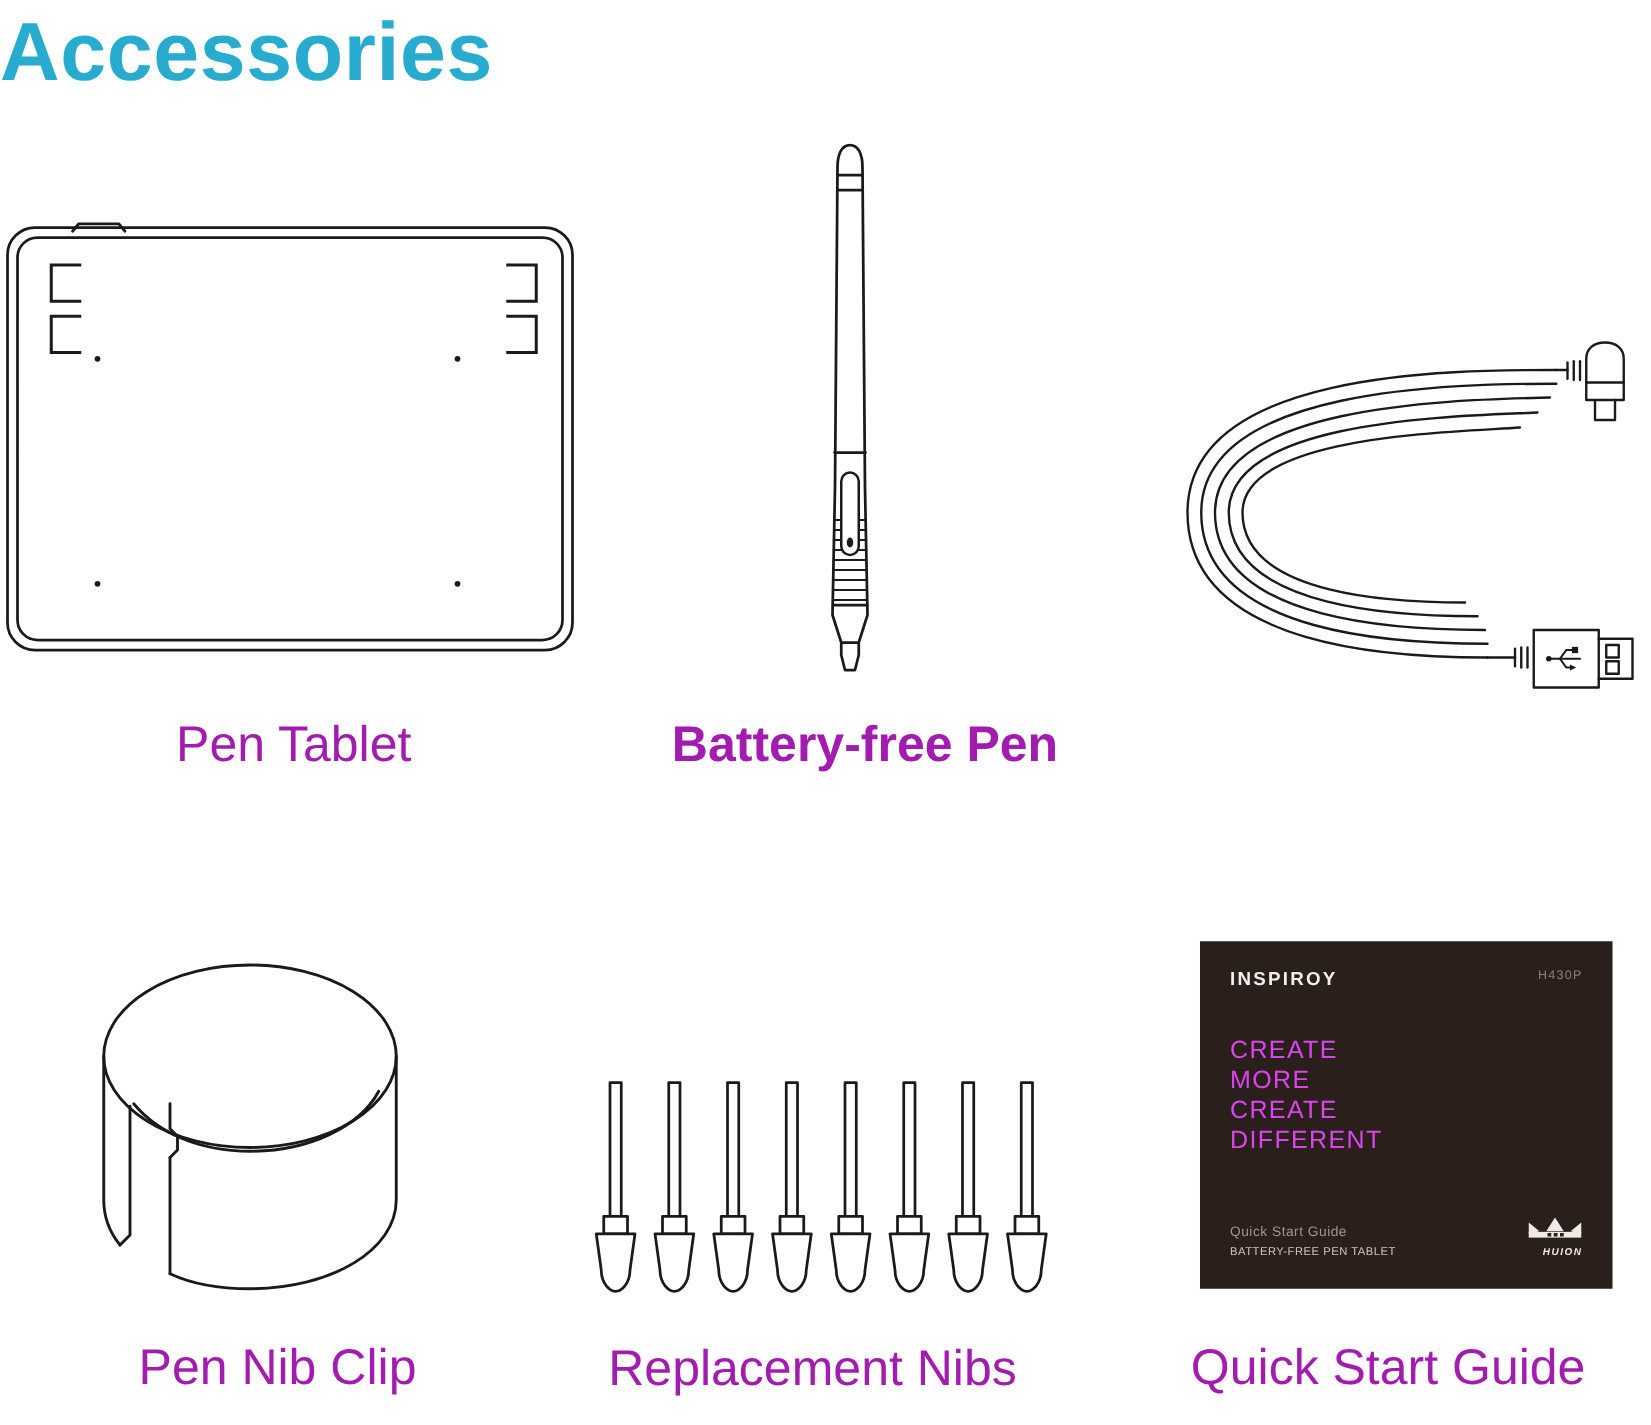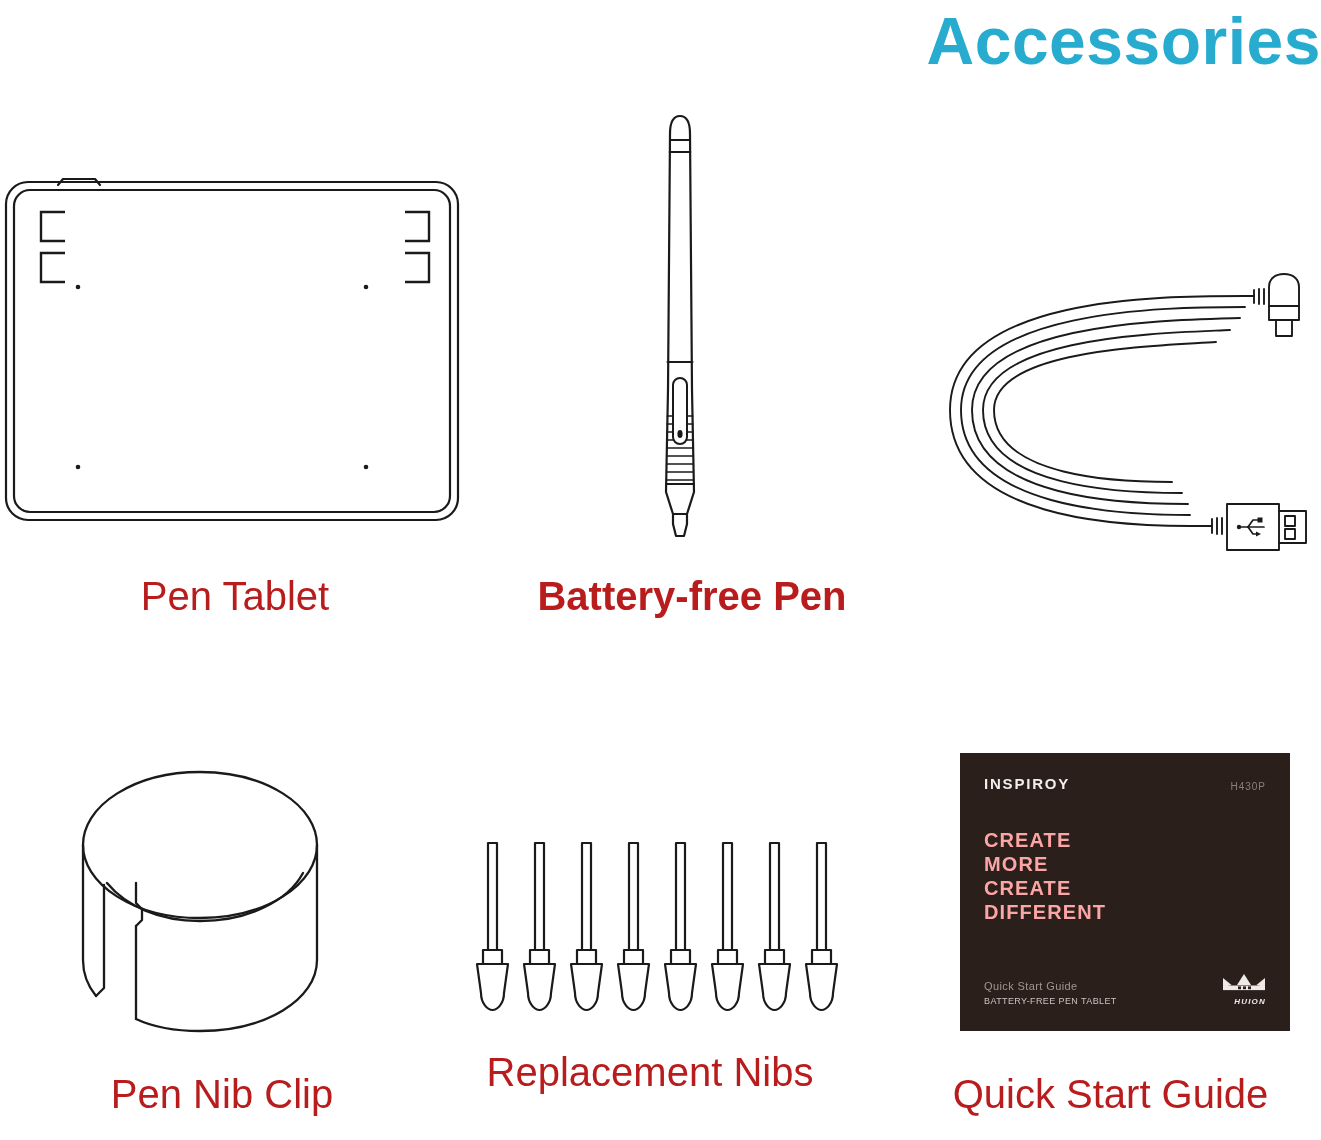--- a/index.html
+++ b/index.html
@@ -19,21 +19,21 @@
     background: #ffffff;
     overflow: hidden;
   }
 
   
   #page-title {
     position: absolute;
     left: 0;
     top: 2px;
     width: 1321px;
-    text-align: right;
+    text-align: left;
     font-size: 66px;
     line-height: 78px;
     font-weight: 700;
     color: #27ACD0;
     letter-spacing: 0.5px;
   }
 
   
   .cell {
     position: absolute;
@@ -43,32 +43,32 @@
     left: 0;
     top: 0;
   }
   .caption {
     position: absolute;
     width: 100%;
     text-align: center;
     font-size: 40px;
     line-height: 48px;
     font-weight: 400;
-    color: #b91c1c;
+    color: #a21caf;
     white-space: nowrap;
   }
 
   
   #cell-tablet   { left:   0px; top: 160px; width: 470px; height: 470px; }
   #cell-pen      { left: 440px; top: 100px; width: 480px; height: 530px; }
   #cell-cable    { left: 900px; top: 270px; width: 421px; height: 360px; }
 
   
   #cell-clip     { left:   0px; top: 745px; width: 400px; height: 395px; padding-left: 44px; }
-  #cell-nibs     { left: 420px; top: 723px; width: 460px; height: 395px; }
+  #cell-nibs     { left: 420px; top: 746px; width: 460px; height: 395px; }
   #cell-guide    { left: 900px; top: 745px; width: 421px; height: 395px; }
 
   #cap-tablet { left: 0;   top: 412px; }
   #cap-pen    { left: 12px;   top: 472px; font-weight: bold; }
   #cap-cable  { left: 0;   top: 302px; }
   #cap-clip   { left: 0;   top: 325px; }
   #cap-nibs   { left: 0;   top: 325px; }
   #cap-guide  { left: 0;   top: 325px; }
 
   svg { display: block; overflow: visible; }
@@ -81,40 +81,40 @@
     width: 330px;
     height: 278px;
     background: #2b1f1c;
     color: #e8e3e0;
     box-sizing: border-box;
     padding: 22px 24px 18px 24px;
   }
   #guide-card .brand-row {
     display: flex;
     justify-content: space-between;
-    align-items: flex-end;
+    align-items: flex-start;
   }
   #guide-brand {
     font-size: 15px;
     font-weight: 700;
     letter-spacing: 1.8px;
     color: #f2eeec;
   }
   #guide-model {
     font-size: 10px;
     letter-spacing: 1px;
     color: #8d7f79;
   }
   #guide-slogan {
     margin-top: 36px;
     font-size: 20px;
     line-height: 24px;
     letter-spacing: 1.1px;
-    font-weight: 700;
-    color: #fca5a5;
+    font-weight: 400;
+    color: #d946ef;
   }
   #guide-foot {
     position: absolute;
     left: 24px;
     bottom: 24px;
     right: 24px;
     display: flex;
     justify-content: space-between;
     align-items: flex-end;
   }

